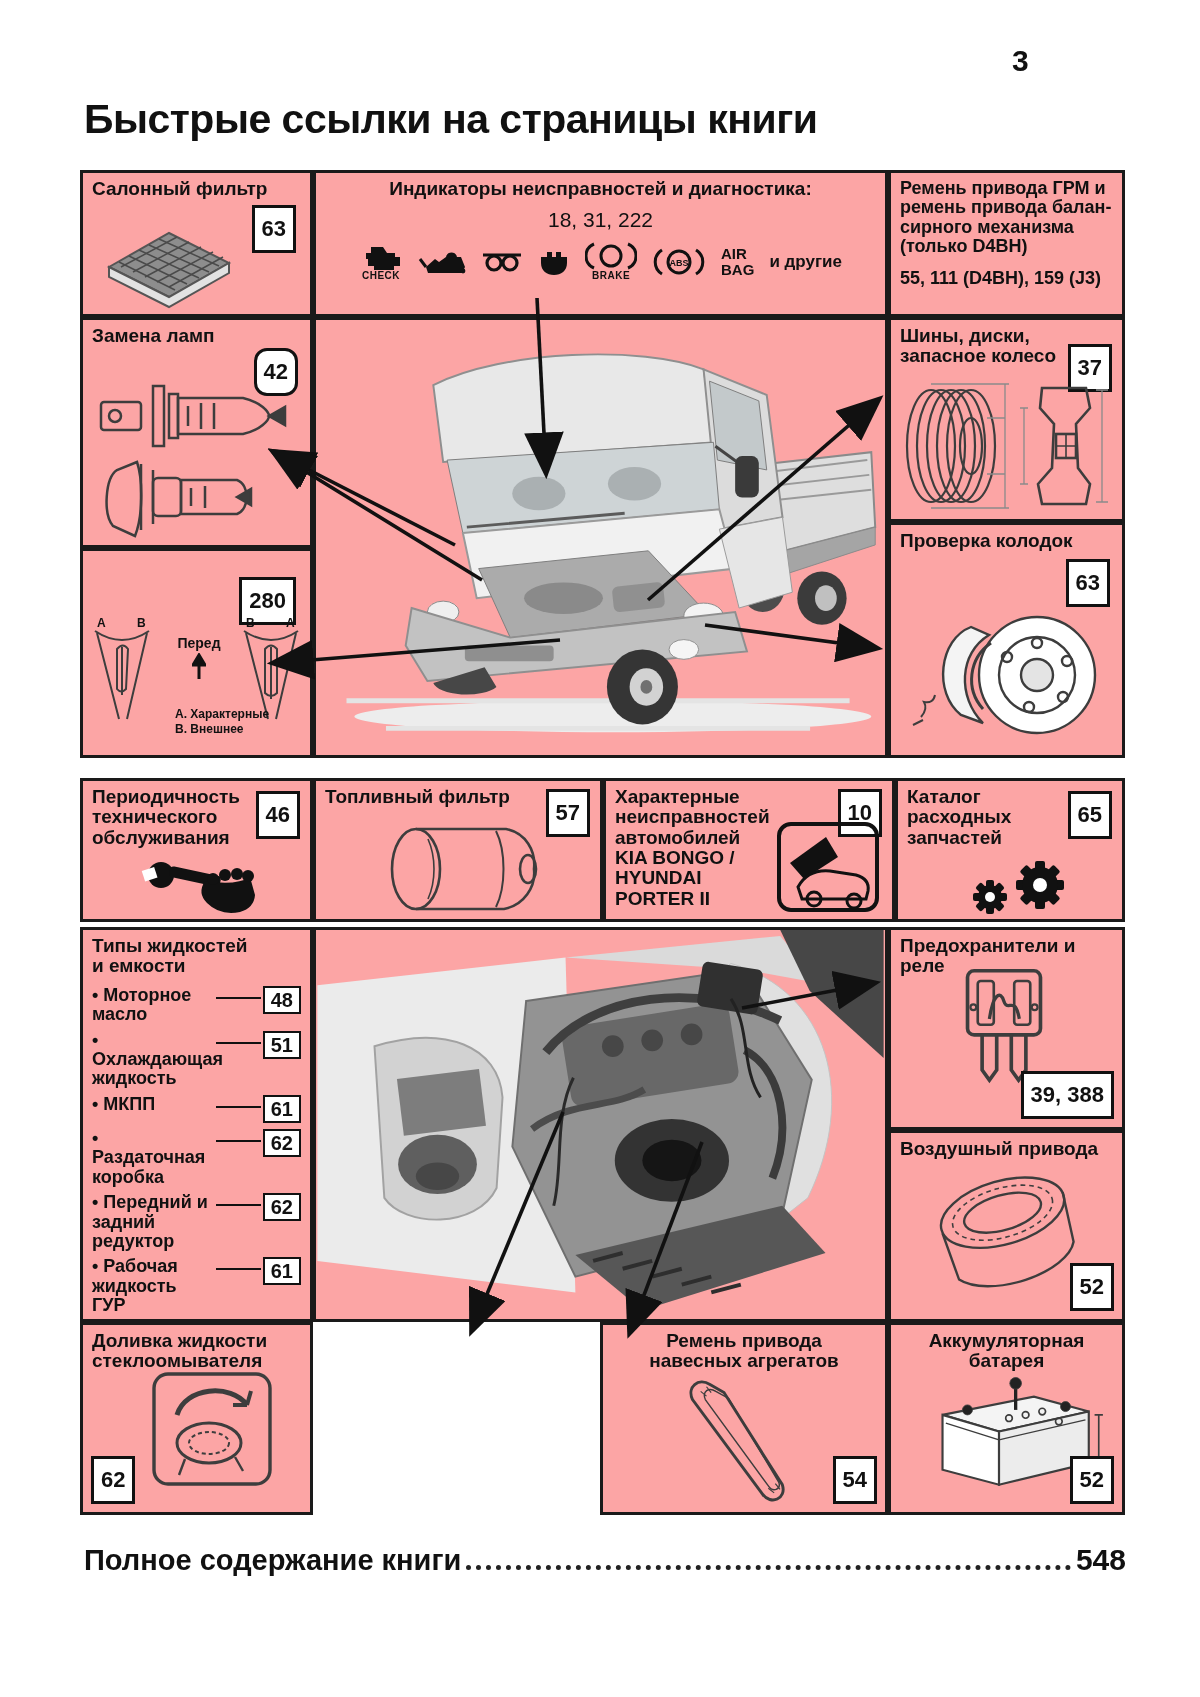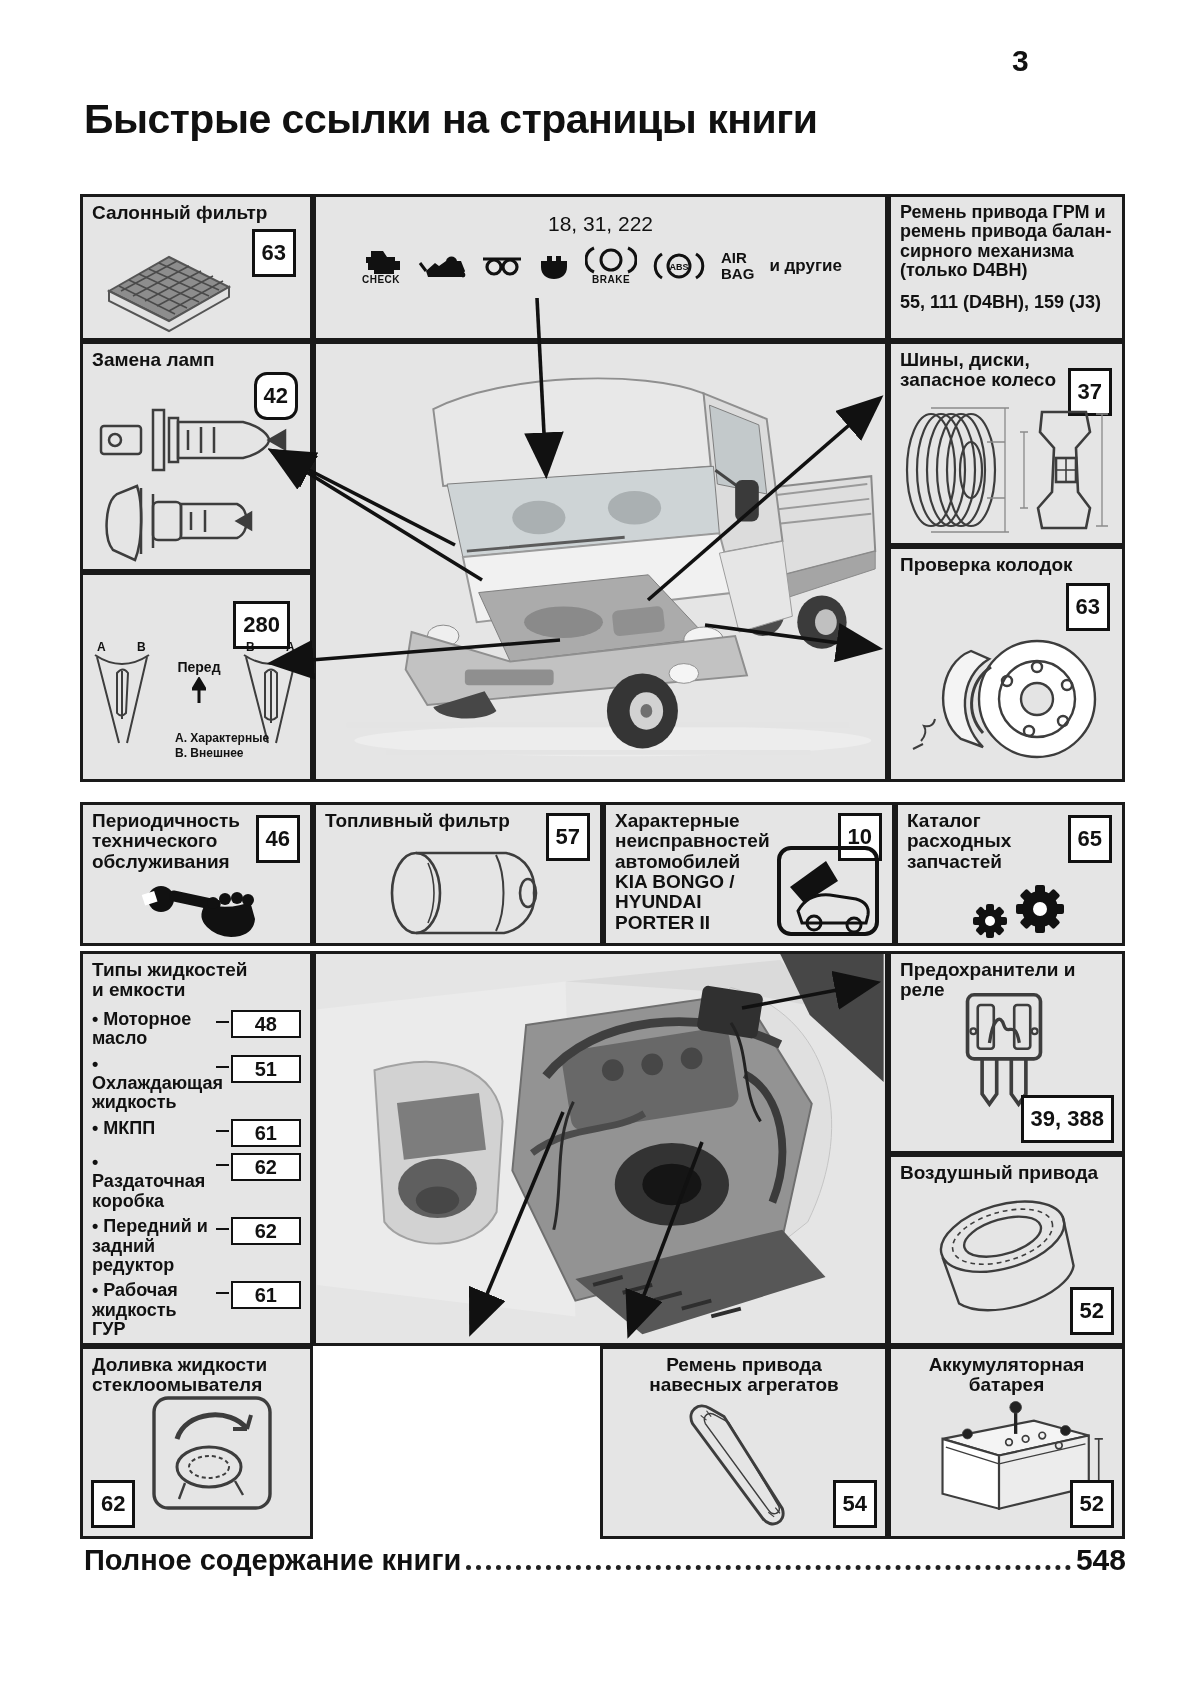--- a/index.html
+++ b/index.html
@@ -1,26 +1,26 @@
 <!DOCTYPE html>
 <html><head>
 <meta charset="utf-8">
 <style>
   html,body{margin:0;padding:0;background:#ffffff;}
   .page{position:relative;width:1200px;height:1697px;background:#fff;
         font-family:"Liberation Sans","DejaVu Sans",sans-serif;color:#111;overflow:hidden;}
   .pageno{position:absolute;left:1012px;top:44px;font-size:30px;font-weight:bold;}
   .title{position:absolute;left:84px;top:96px;font-size:41px;font-weight:bold;letter-spacing:-0.5px;}
-  .box{position:absolute;border:3px solid #1a1a1a;background:#e5e5e5;box-sizing:border-box;padding:6px 9px;margin-top:24px;}
+  .box{position:absolute;border:3px solid #1a1a1a;background:#fca5a5;box-sizing:border-box;padding:6px 9px;}
   .ttl{font-weight:bold;font-size:19px;line-height:1.07;}
   .ttl.sm{font-size:18px;}
   .ctr{text-align:center;}
   .pg{display:inline-block;border:3px solid #111;background:#fff;font-weight:bold;
       font-size:22px;line-height:1;padding:10px 7px;white-space:nowrap;}
-  .pg.sm{font-size:20px;border-width:2.5px;padding:2px 22px;}
+  .pg.sm{font-size:20px;border-width:2.5px;padding:2px 6px;}
   .abs{position:absolute;}
   .fl-row{display:flex;align-items:flex-start;margin-bottom:6px;}
   .fl-label{width:122px;font-size:18px;font-weight:bold;line-height:1.08;}
   .fl-label::before{content:"• ";}
   .fl-line{flex:1;border-top:2.5px solid #111;margin:11px 2px 0 2px;min-width:6px;}
   .ind-icons{display:flex;align-items:center;justify-content:center;gap:15px;margin-top:10px;}
   .ico{display:flex;flex-direction:column;align-items:center;line-height:1;}
   .ico .cap{font-size:10px;font-weight:bold;letter-spacing:0.5px;margin-top:1px;}
   .airbag{font-size:15px;font-weight:bold;line-height:1.05;}
   .others{font-size:17px;font-weight:bold;}
@@ -46,20 +46,21 @@
       <path d="M18,52 L78,18 L138,48 L78,82 Z" fill="#8d8d8d" stroke="#555" stroke-width="2"></path>
       <g stroke="#4a4a4a" stroke-width="1.5">
         <path d="M30,52 L86,22 M42,57 L98,27 M54,62 L110,32 M66,67 L122,37 M78,72 L132,42"></path>
         <path d="M28,47 L84,75 M38,41 L96,69 M48,35 L108,63 M58,30 L118,57 M68,24 L128,51"></path>
       </g>
       <path d="M18,52 L78,82 L138,48 L138,58 L78,92 L18,62 Z" fill="#e2e2e2" stroke="#555" stroke-width="2"></path>
     </svg>
   </div>
 
   <div class="box" style="left:313px;top:170px;width:575px;height:147px;">
+    <div class="ttl ctr">Индикаторы неисправностей и диагностика:</div>
     <div class="ctr" style="font-size:21px;font-weight:normal;margin-top:9px;">18, 31, 222</div>
     <div class="ind-icons">
       <div class="ico">
         <svg width="44" height="28" viewBox="0 0 44 28">
             <path d="M7,11 h5 V5 h12 l4,6 h8 v4 h5 v9 h-6 v4 H15 v-4 H9 v-7 H7 z" fill="#111"></path>
           </svg>
         <span class="cap">CHECK</span>
       </div>
       <div class="ico">
         <svg width="48" height="26" viewBox="0 0 48 26">
@@ -128,21 +129,21 @@
       <path d="M22,20 c-12,8 -14,44 -4,56 l22,10 c8,-20 8,-56 2,-74 z"></path>
       <path d="M46,14 v66 M58,20 v54"></path>
       <rect x="58" y="28" width="28" height="38" rx="5"></rect>
       <path d="M86,30 H142 c13,5 13,29 0,34 H86 Z"></path>
       <path d="M142,47 l14,-8 v16 z" fill="#3d3d3d"></path>
       <path d="M96,38 v18 M110,36 v22"></path>
     </svg>
   </div>
 
   <div class="box" style="left:80px;top:548px;width:233px;height:210px;">
-    <span class="pg abs" style="right:20px;top:26px;">280</span>
+    <span class="pg abs" style="right:14px;top:26px;">280</span>
     <svg class="abs" style="left:8px;top:66px;" width="62" height="110" viewBox="0 0 62 110" fill="none" stroke="#3d3d3d" stroke-width="2">
       <text x="6" y="10" font-size="12" font-weight="bold" fill="#111" stroke="none">A</text>
       <text x="46" y="10" font-size="12" font-weight="bold" fill="#111" stroke="none">B</text>
       <path d="M4,14 C22,26 40,26 58,14"></path>
       <path d="M6,16 L28,102 M56,16 L36,102"></path>
       <path d="M26,32 q6,-7 11,0 l-2,40 q-5,5 -9,0 z"></path>
       <path d="M31,30 V78"></path>
     </svg>
     <svg class="abs" style="right:8px;top:66px;" width="62" height="110" viewBox="0 0 62 110" fill="none" stroke="#3d3d3d" stroke-width="2">
       <text x="6" y="10" font-size="12" font-weight="bold" fill="#111" stroke="none">В</text>

